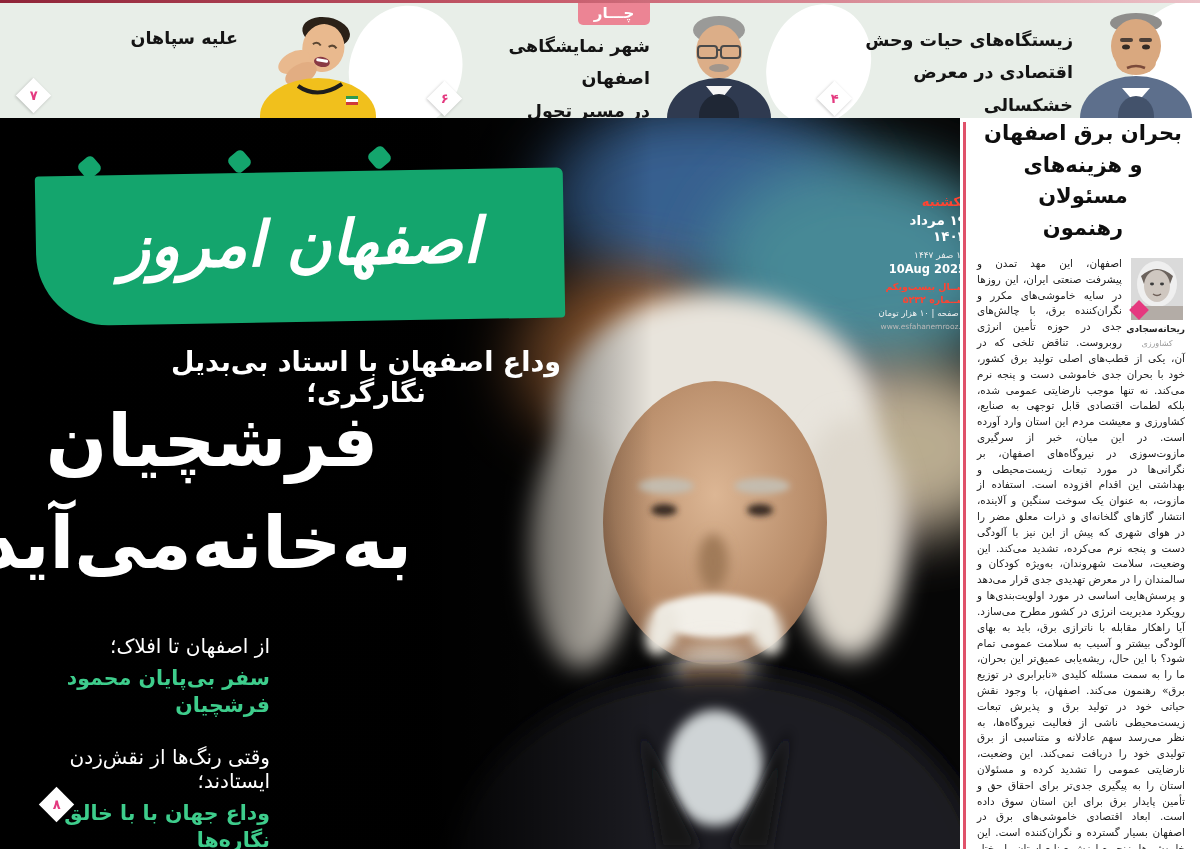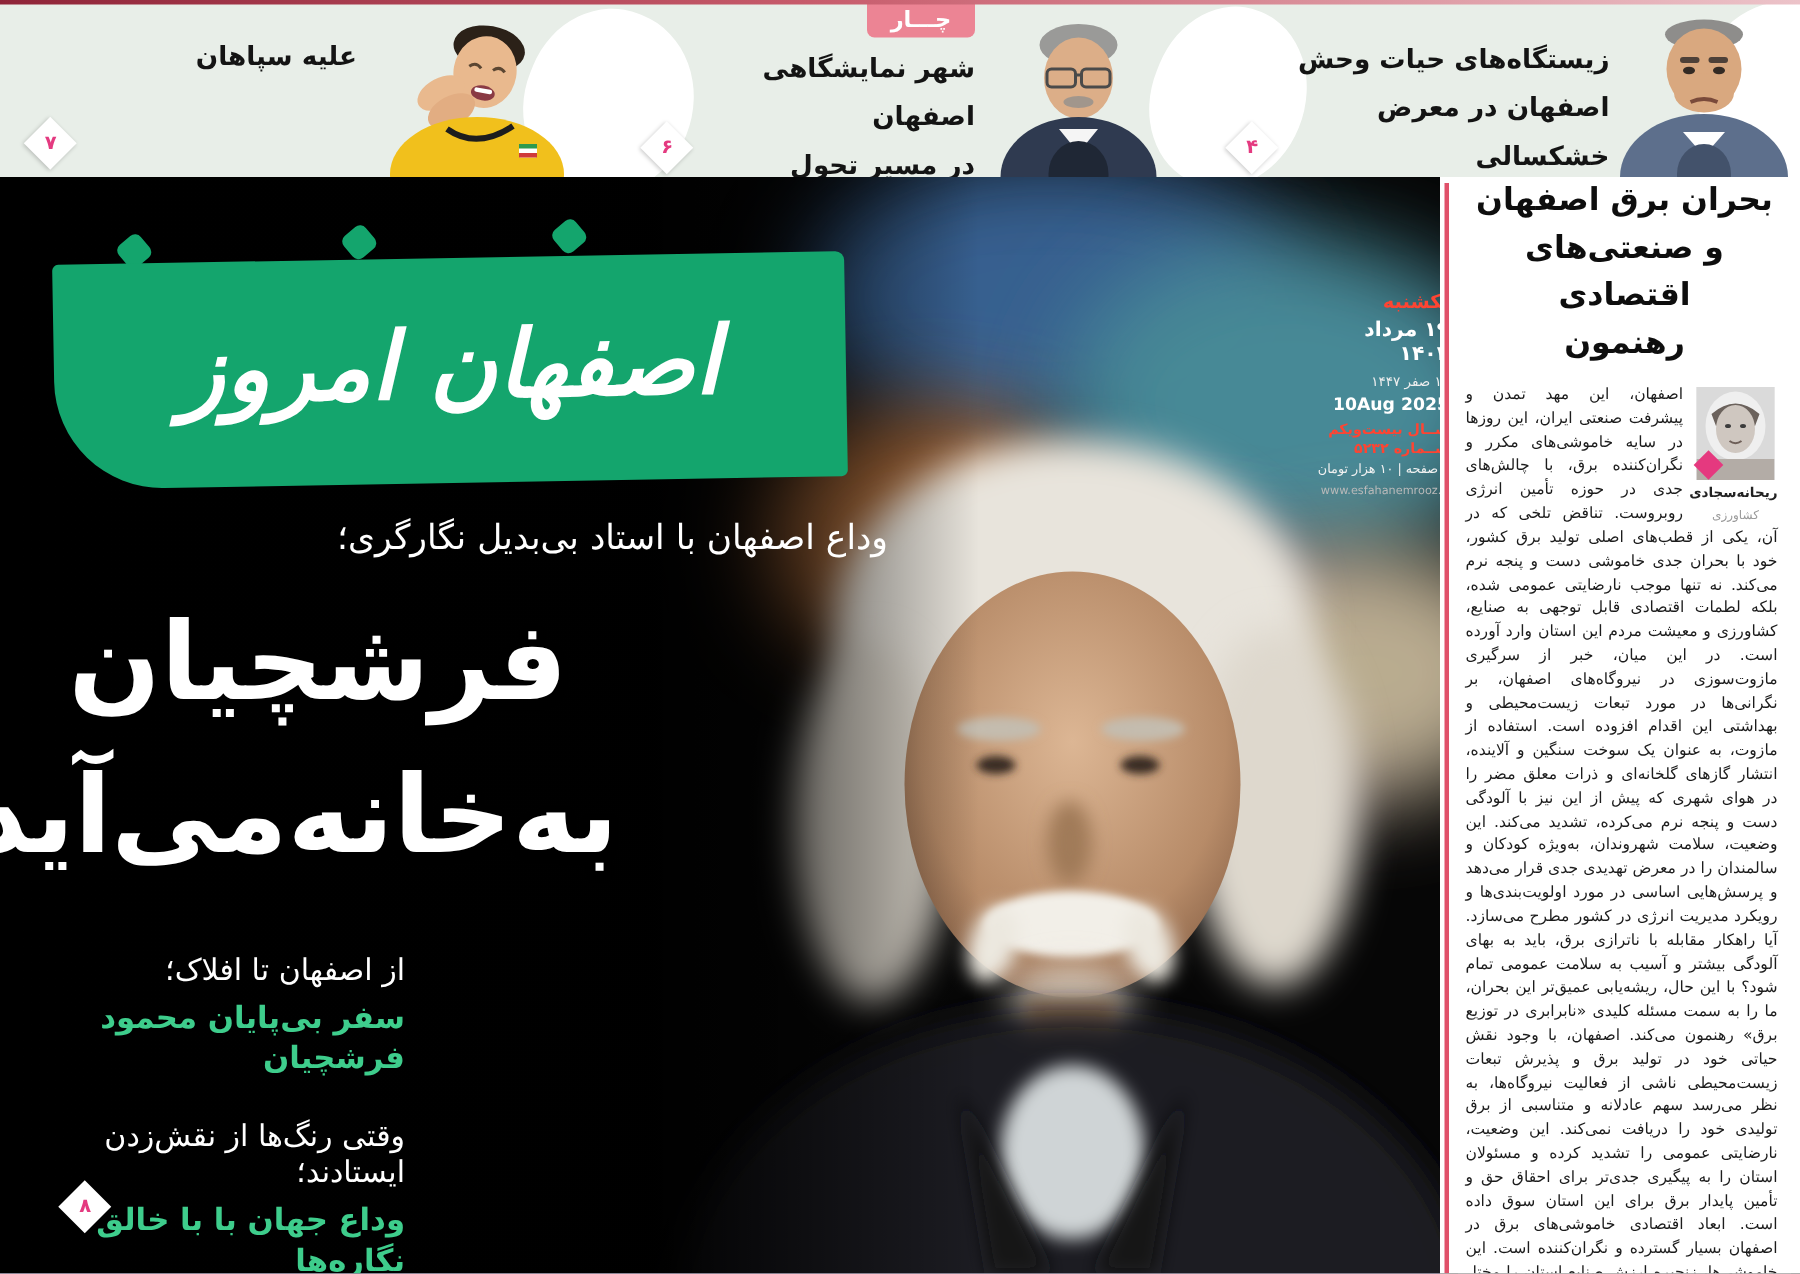--- a/index.html
+++ b/index.html
@@ -39,22 +39,22 @@
   .ld1{left:80px;top:40px;} .ld2{left:230px;top:34px;} .ld3{left:370px;top:30px;}
   .dateblock{position:absolute;left:878px;top:76px;width:88px;direction:rtl;text-align:right;z-index:6;}
   .d-weekday{color:#fe4432;font-size:13px;font-weight:bold;margin-bottom:3px;}
   .d-jalali{color:#fff;font-size:13.5px;font-weight:bold;margin-bottom:6px;}
   .d-hijri{color:#eee;font-size:9px;margin-bottom:2px;}
   .d-greg{color:#fff;font-size:11.5px;font-weight:bold;direction:ltr;text-align:right;margin-bottom:5px;}
   .d-year{color:#fe4432;font-size:9.5px;font-weight:bold;margin-bottom:2px;}
   .d-issue{color:#fe4432;font-size:9.5px;font-weight:bold;margin-bottom:3px;}
   .d-pages{color:#f2f2f2;font-size:8.5px;margin-bottom:4px;}
   .d-site{color:#b9b9b9;font-size:7.5px;direction:ltr;text-align:right;}
-  .kicker{position:absolute;left:140px;top:228px;width:452px;direction:rtl;text-align:right;
-          color:#fff;font-size:23px;font-weight:400;z-index:6;}
+  .kicker{position:absolute;left:140px;top:228px;width:452px;direction:rtl;text-align:center;
+          color:#fff;font-size:27px;font-weight:700;z-index:6;}
   .bighead{position:absolute;left:12px;top:272px;width:400px;text-align:center;color:#fff;
            font-weight:bold;font-size:72px;line-height:102px;direction:rtl;z-index:6;
            text-shadow:0 2px 6px rgba(0,0,0,.55);}
   .substories{position:absolute;left:28px;top:516px;width:242px;direction:rtl;text-align:right;z-index:6;}
   .sub-kicker{color:#fff;font-size:20px;font-weight:500;margin-bottom:7px;}
   .sub-title{color:#3ecd8c;font-size:20.5px;font-weight:bold;line-height:1.3;margin-bottom:27px;}
   
   .gutter{position:absolute;left:960px;top:118px;width:240px;height:731px;background:#fff;}
   .divider{position:absolute;left:963px;top:122px;width:3px;height:727px;background:#e0516a;}
   .column{position:absolute;left:972px;top:118px;width:222px;height:731px;background:#fff;
@@ -119,21 +119,21 @@
       <ellipse cx="71" cy="108" rx="52" ry="40" fill="#2f3a50"></ellipse>
       <polygon points="58,76 71,92 84,76" fill="#f5f5f5"></polygon>
       <ellipse cx="71" cy="106" rx="20" ry="22" fill="#1f2735"></ellipse>
     </svg>
     <div class="badge b6">
       <span>۶</span>
     </div>
 
     <div class="tz tz3">
       <div>زیستگاه‌های حیات وحش</div>
-      <div>اصفهان در معرض خشکسالی</div>
+      <div>اقتصادی در معرض خشکسالی</div>
     </div>
     <svg class="tphoto" style="left:1072px;top:8px;" width="128" height="110" viewBox="0 0 128 110">
       <ellipse cx="64" cy="15" rx="26" ry="10" fill="#8e8d8b"></ellipse>
       <ellipse cx="64" cy="38" rx="25" ry="27" fill="#d9a87f"></ellipse>
       <ellipse cx="64" cy="54" rx="20" ry="13" fill="#d9a87f"></ellipse>
       <rect x="48" y="30" width="13" height="4" rx="2" fill="#4d4038"></rect>
       <rect x="67" y="30" width="13" height="4" rx="2" fill="#4d4038"></rect>
       <ellipse cx="54" cy="39" rx="4" ry="2.5" fill="#332a24"></ellipse>
       <ellipse cx="74" cy="39" rx="4" ry="2.5" fill="#332a24"></ellipse>
       <path d="M55 60 q9 -4 18 0" stroke="#7a4a3a" stroke-width="2.5" fill="none"></path>
@@ -241,21 +241,21 @@
     <div class="badge b8">
       <span>۸</span>
     </div>
   </div>
 
   <div class="gutter"></div>
   <div class="divider"></div>
   <div class="column">
     <div class="ed-title">
       <div>بحران برق اصفهان</div>
-      <div>و صنعتی‌های اقتصادی</div>
+      <div>و هزینه‌های مسئولان</div>
       <div>رهنمون</div>
     </div>
     <div class="ed-body">
       <div class="author">
         <div class="aphoto">
           <svg width="52" height="62" viewBox="0 0 52 62">
             <rect width="52" height="62" fill="#dadada"></rect>
             <ellipse cx="26" cy="26" rx="20" ry="23" fill="#efefef"></ellipse>
             <path d="M10 18 q16 -14 32 0 l-3 8 q-13 -10 -26 0 Z" fill="#6b625c"></path>
             <ellipse cx="26" cy="28" rx="13" ry="16" fill="#cfc7c0"></ellipse>

